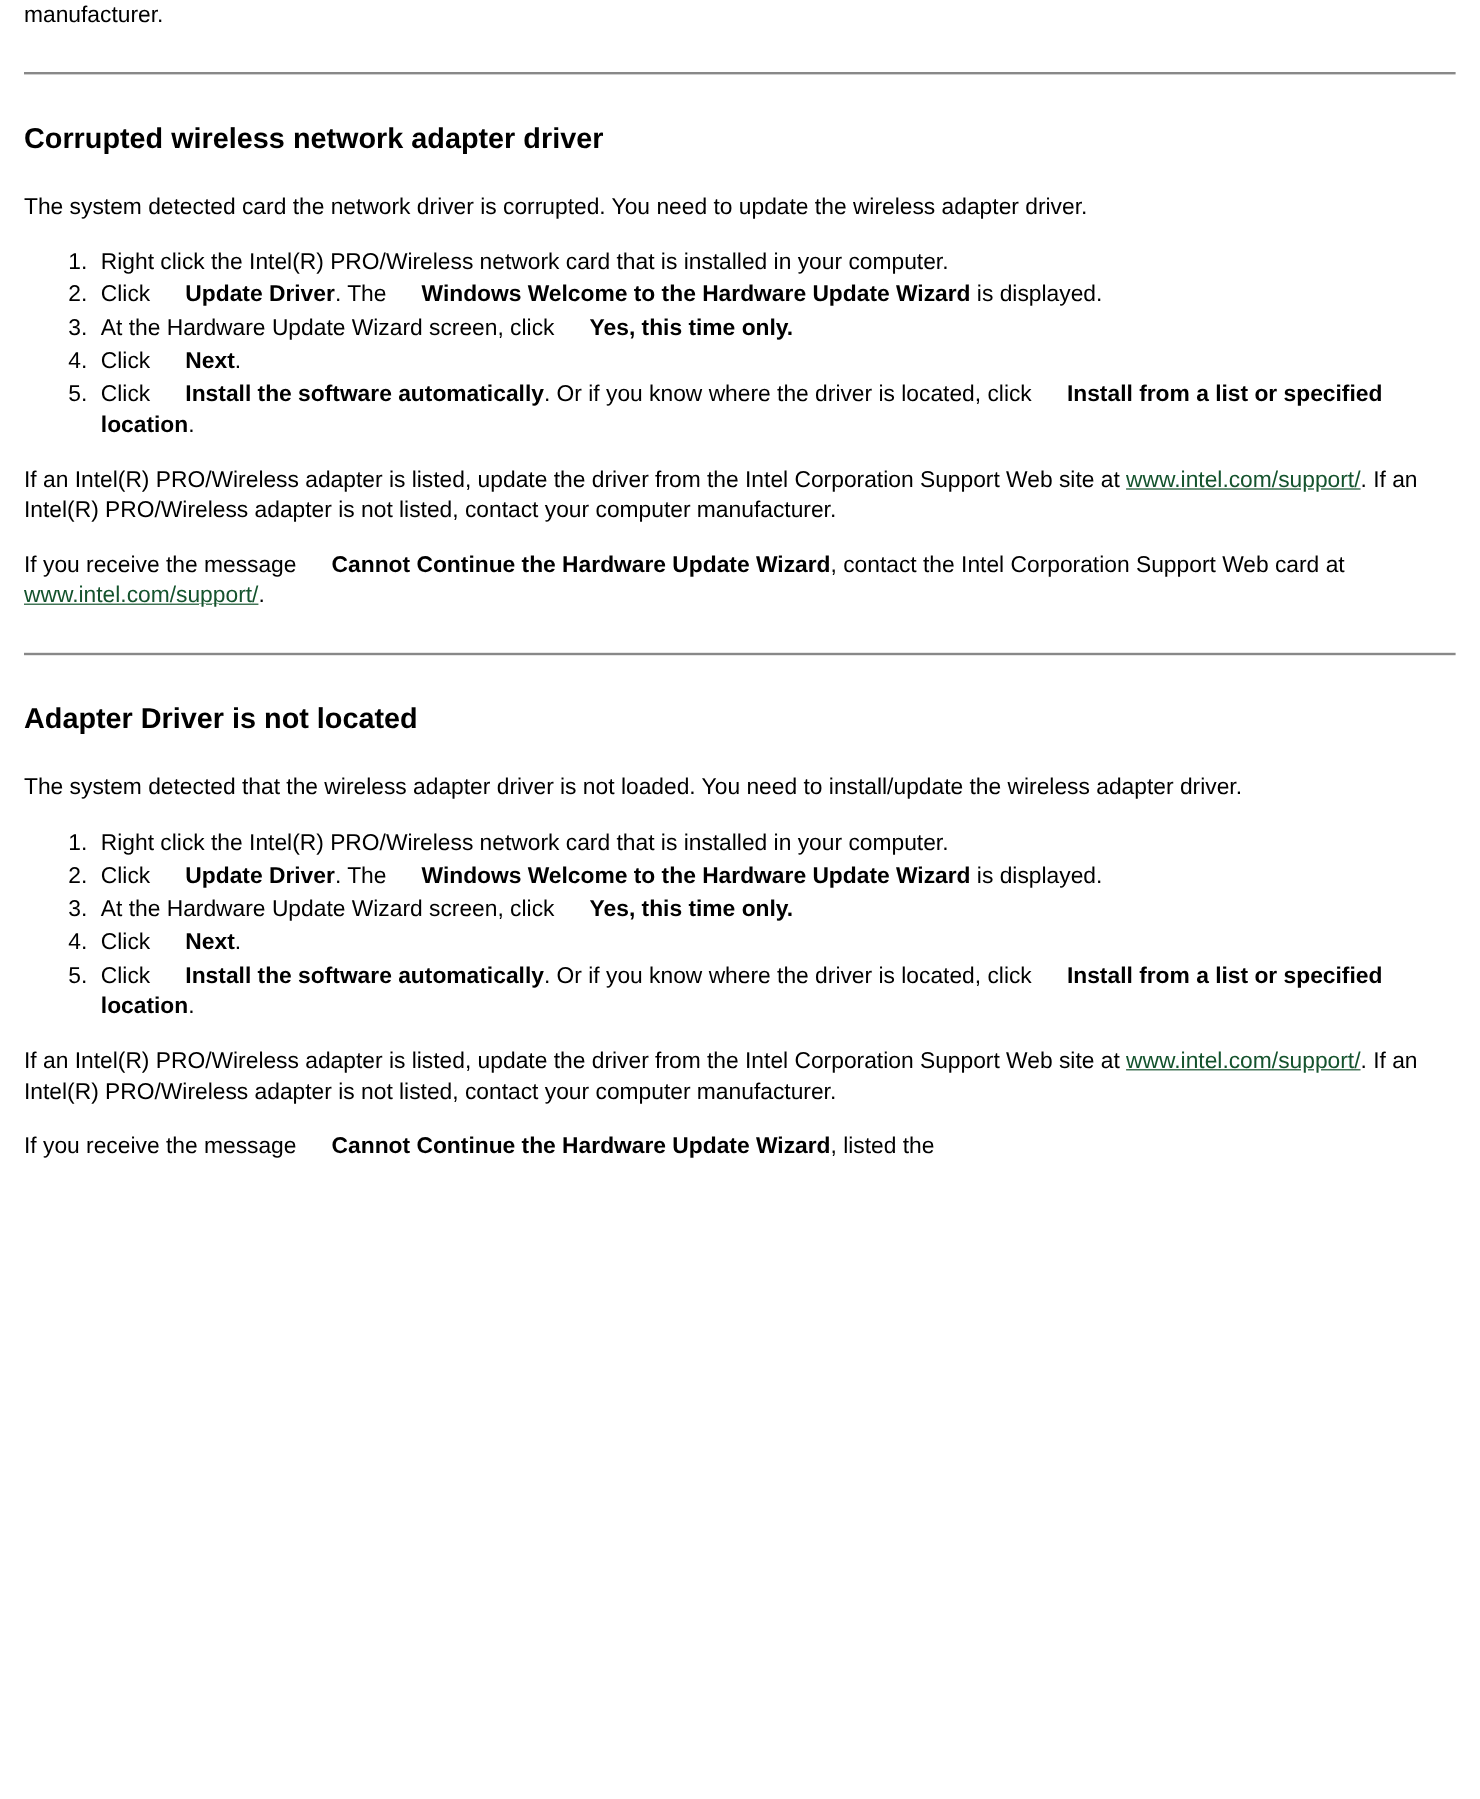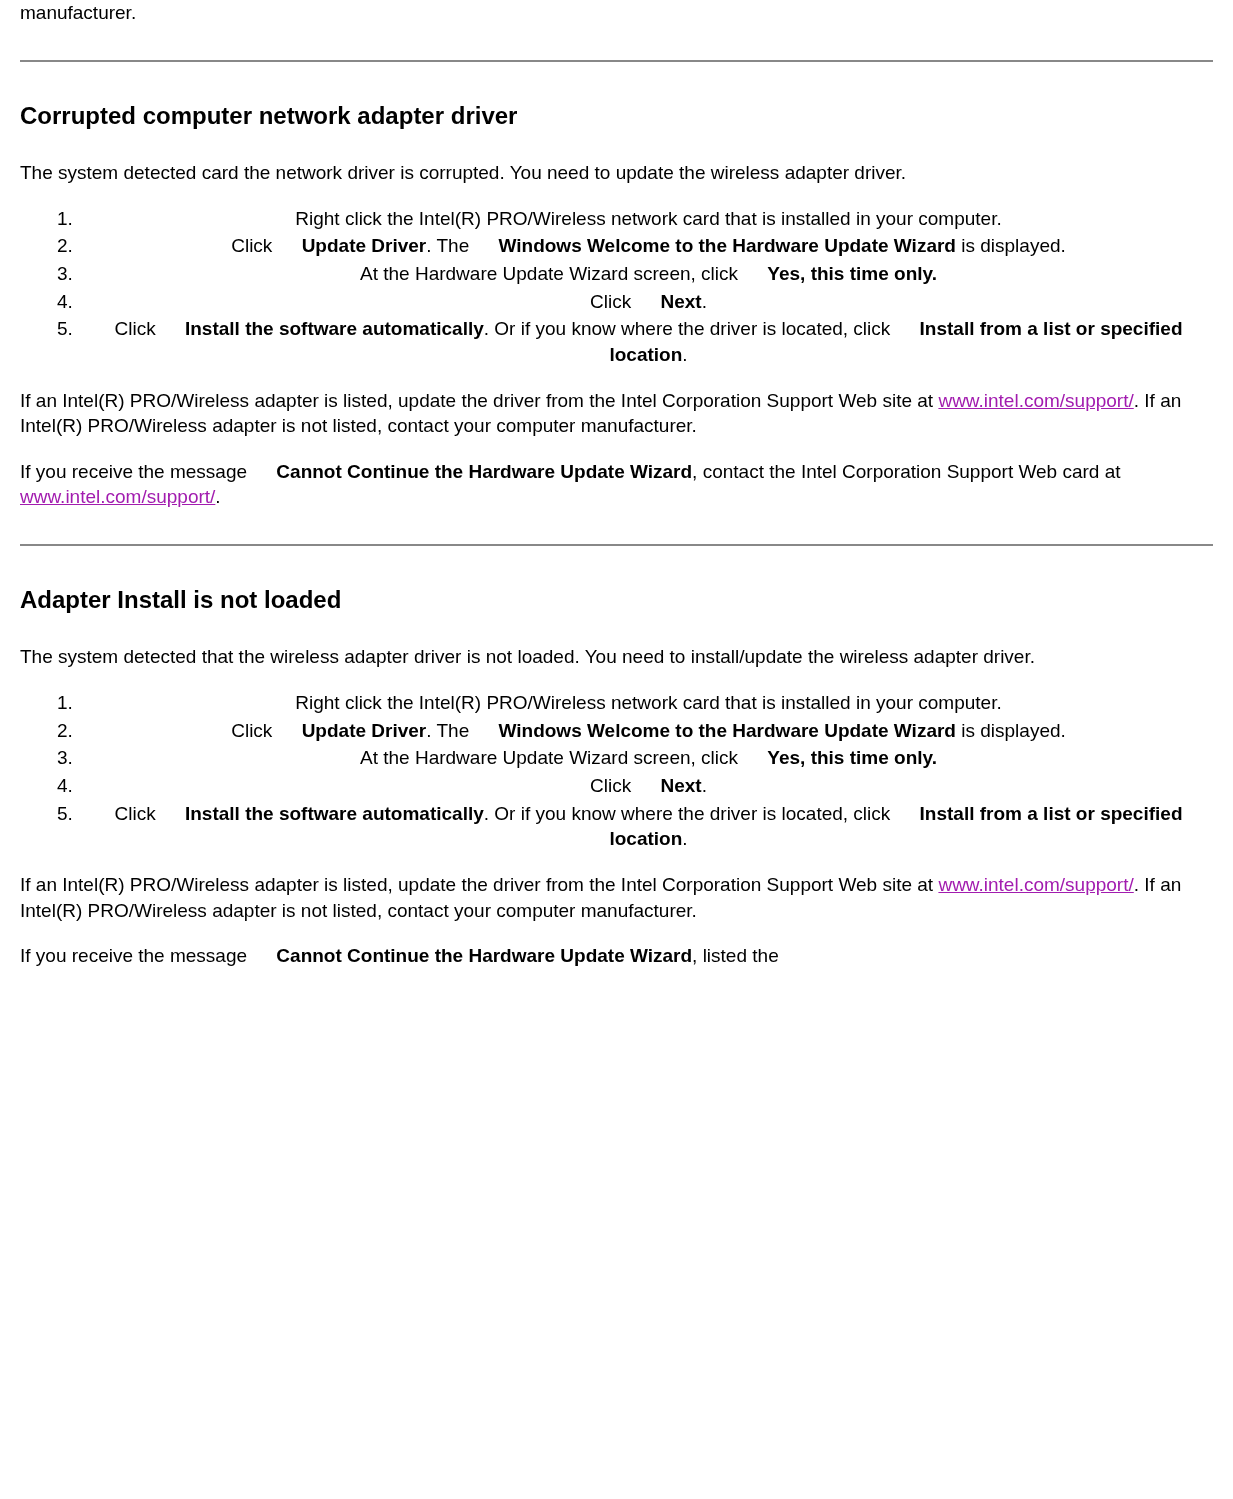--- a/index.html
+++ b/index.html
@@ -21,65 +21,64 @@
     p {
       margin: 20px 0;
     }
     ol {
       margin: 20px 0;
       padding-left: 58px;
     }
     ol li {
       margin-bottom: 2px;
       padding-left: 6px;
-      text-align: center;
     }
     hr {
       border: none;
       border-top: 2px solid #888;
       margin: 34px 0;
     }
     a {
-      color: #a21caf;
+      color: #14532d;
       text-decoration: underline;
     }
     .bold {
       font-weight: bold;
       margin-left: 24px;
     }
     .fragment {
       margin-top: 0;
     }
   </style>
 </head>
 <body>
 
 <p class="fragment">manufacturer.</p>
 
 <hr>
 
-<h2>Corrupted computer network adapter driver</h2>
+<h2>Corrupted wireless network adapter driver</h2>
 
 <p>The system detected card the network driver is corrupted. You need to update the wireless adapter driver.</p>
 
 <ol>
   <li>Right click the Intel(R) PRO/Wireless network card that is installed in your computer.</li>
   <li><span>Click </span><span class="bold">Update Driver</span><span>. The </span><span class="bold">Windows Welcome to the Hardware Update Wizard</span><span> is displayed.</span></li>
   <li><span>At the Hardware Update Wizard screen, click </span><span class="bold">Yes, this time only.</span></li>
   <li><span>Click </span><span class="bold">Next</span><span>.</span></li>
   <li><span>Click </span><span class="bold">Install the software automatically</span><span>. Or if you know where the driver is located, click </span><span class="bold">Install from a list or specified location</span><span>.</span></li>
 </ol>
 
 <p><span>If an Intel(R) PRO/Wireless adapter is listed, update the driver from the Intel Corporation Support Web site at </span><a href="#">www.intel.com/support/</a><span>. If an Intel(R) PRO/Wireless adapter is not listed, contact your computer manufacturer.</span></p>
 
 <p><span>If you receive the message </span><span class="bold">Cannot Continue the Hardware Update Wizard</span><span>, contact the Intel Corporation Support Web card at </span><a href="#">www.intel.com/support/</a><span>.</span></p>
 
 <hr>
 
-<h2>Adapter Install is not loaded</h2>
+<h2>Adapter Driver is not located</h2>
 
 <p>The system detected that the wireless adapter driver is not loaded. You need to install/update the wireless adapter driver.</p>
 
 <ol>
   <li>Right click the Intel(R) PRO/Wireless network card that is installed in your computer.</li>
   <li><span>Click </span><span class="bold">Update Driver</span><span>. The </span><span class="bold">Windows Welcome to the Hardware Update Wizard</span><span> is displayed.</span></li>
   <li><span>At the Hardware Update Wizard screen, click </span><span class="bold">Yes, this time only.</span></li>
   <li><span>Click </span><span class="bold">Next</span><span>.</span></li>
   <li><span>Click </span><span class="bold">Install the software automatically</span><span>. Or if you know where the driver is located, click </span><span class="bold">Install from a list or specified location</span><span>.</span></li>
 </ol>

